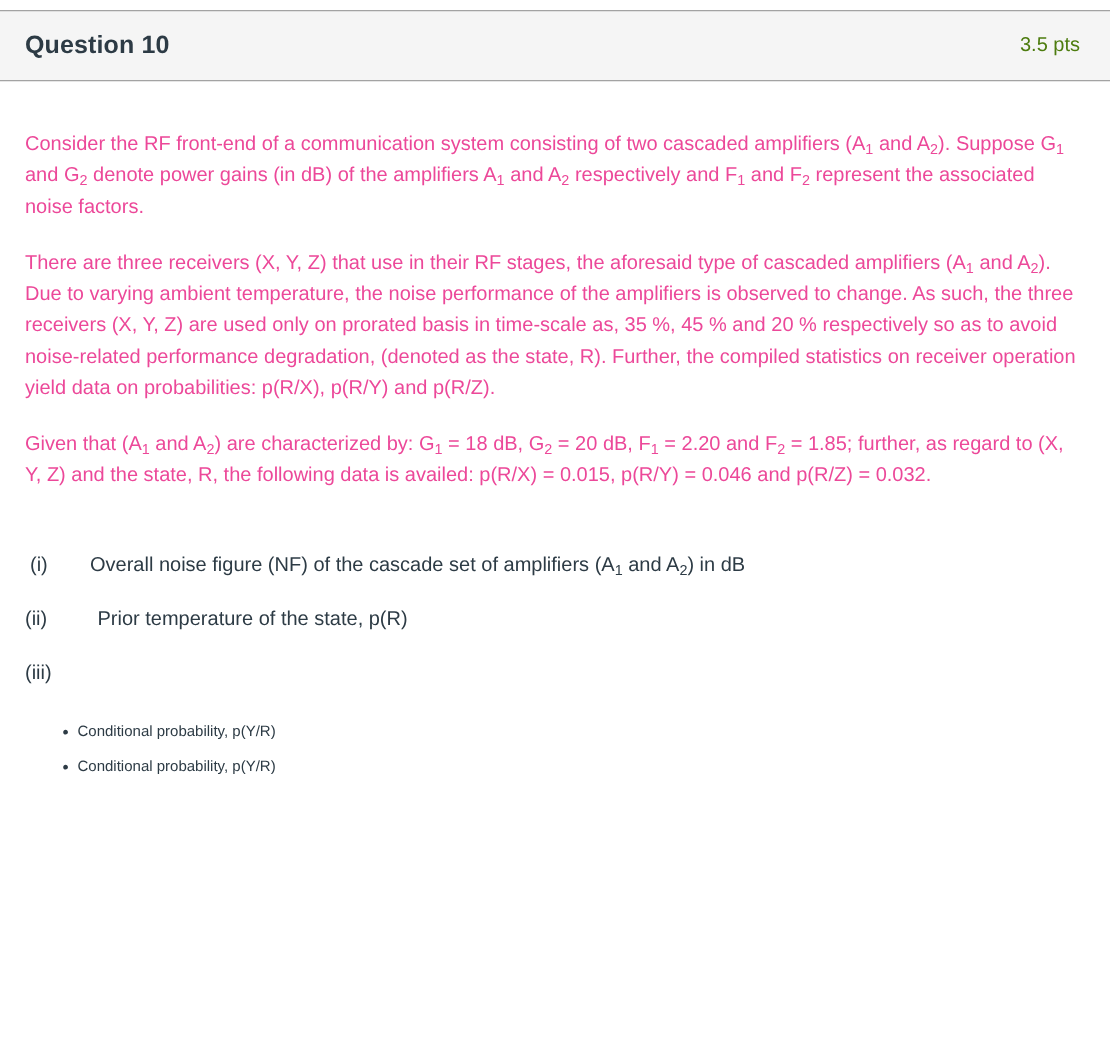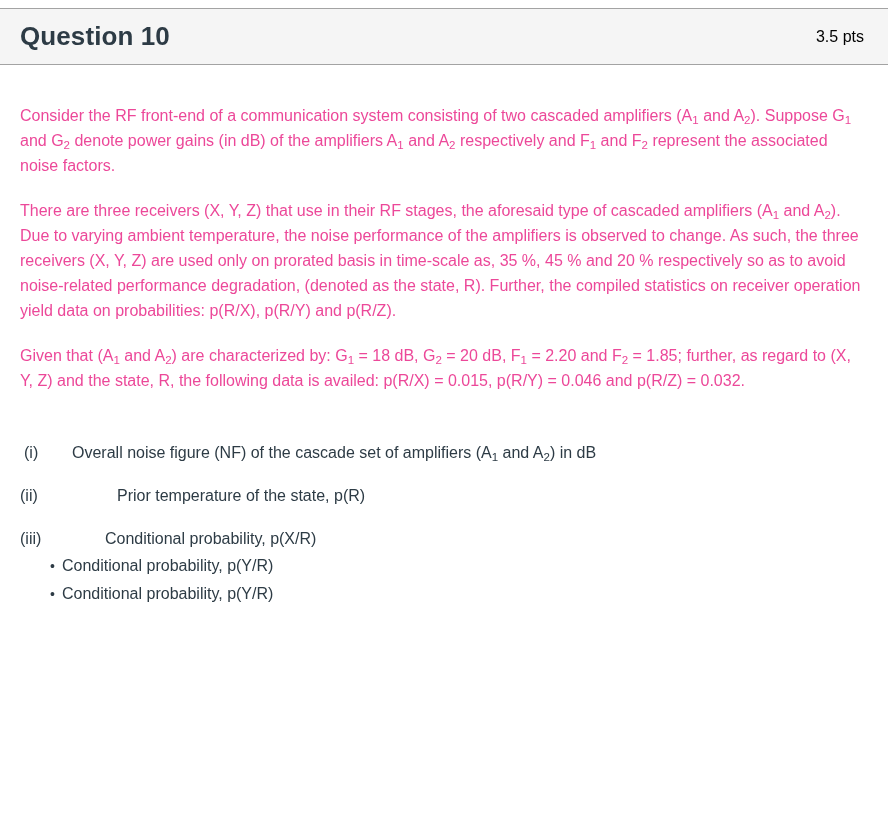--- a/index.html
+++ b/index.html
@@ -24,29 +24,29 @@
     margin-top: 8px;
     background: #f5f5f5;
     border-top: 1px solid #a3a3a3;
     border-bottom: 1px solid #a3a3a3;
     display: flex;
     align-items: center;
     justify-content: space-between;
     padding: 0 24px 0 20px;
   }
   .question-title {
-    font-size: 26px;
+    font-size: 20px;
     font-weight: bold;
     color: #2d3b45;
     letter-spacing: 0.1px;
   }
   .question-points {
     font-size: 16px;
     font-weight: normal;
-    color: #000000;
+    color: #4d7c0f;
   }
 
   
   .question-body {
     padding: 0 20px;
     font-size: 16px;
     line-height: 25px;
   }
   .spacer-top { height: 38px; }
 
@@ -81,34 +81,34 @@
   }
   .roman-item .marker {
     flex: 0 0 auto;
     white-space: pre;
   }
   .roman-item .label {
     flex: 1 1 auto;
   }
   .roman-item.item-i   { padding-left: 4px; }
   .roman-item.item-i   .marker { width: 48px; }
-  .roman-item.item-ii  { padding-left: 0px; gap: 39px; }
+  .roman-item.item-ii  { padding-left: 0px; }
   .roman-item.item-ii  .marker { width: 58px; }
-  .roman-item.item-iii { padding-left: 0px; margin-bottom: 1px; }
+  .roman-item.item-iii { padding-left: 0px; margin-bottom: 20px; }
   .roman-item.item-iii .marker { width: 85px; }
 
   
   ul.bullets {
     margin: 0;
     padding: 0 0 0 30px;
     list-style: none;
   }
   ul.bullets li {
     position: relative;
-    font-size: 16px;
+    font-size: 12px;
     line-height: 28px;
     color: #2d3b45;
     padding-left: 12px;
   }
   ul.bullets li::before {
     content: "\2022";
     position: absolute;
     left: 0;
     top: 0;
     font-size: 14px;
@@ -139,21 +139,20 @@
         <div class="roman-item item-i">
           <span class="marker">(i)</span>
           <span class="label">Overall noise figure (NF) of the cascade set of amplifiers (A<sub>1</sub> and A<sub>2</sub>) in dB</span>
         </div>
         <div class="roman-item item-ii">
           <span class="marker">(ii)</span>
           <span class="label">Prior temperature of the state, p(R)</span>
         </div>
         <div class="roman-item item-iii">
           <span class="marker">(iii)</span>
-          <span class="label">Conditional probability, p(X/R)</span>
         </div>
       </div>
 
     <ul class="bullets" id="bullet-list">
         <li>Conditional probability, p(Y/R)</li>
         <li>Conditional probability, p(Y/R)</li>
       </ul>
   </div>
 
 </div>

